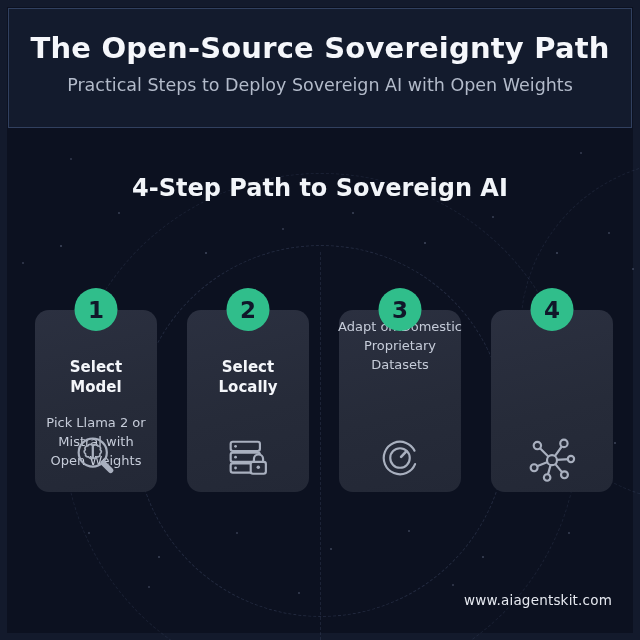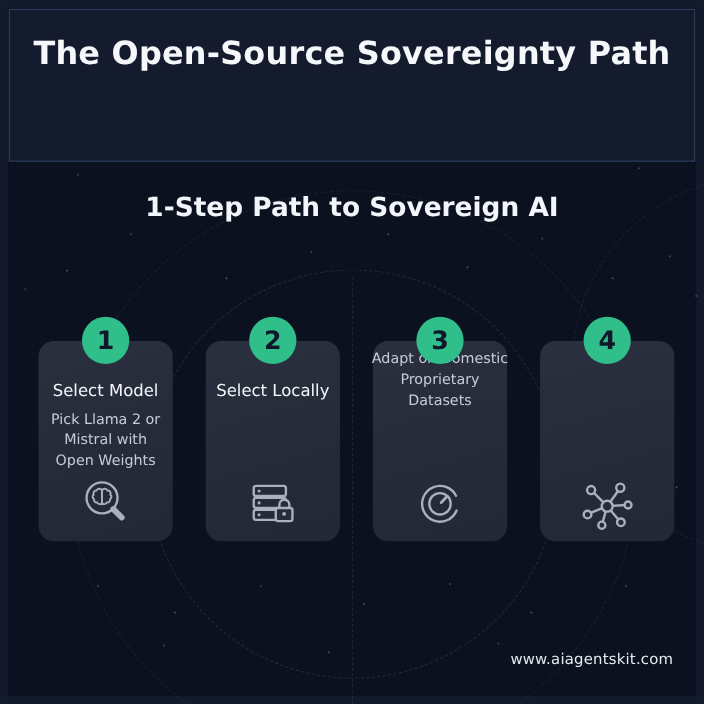--- a/index.html
+++ b/index.html
@@ -25,21 +25,21 @@
       632px 268px rgba(200,215,255,.24), 44px 438px rgba(200,215,255,.26),
       614px 442px rgba(200,215,255,.26), 88px 532px rgba(200,215,255,.24),
       158px 556px rgba(200,215,255,.26), 236px 532px rgba(200,215,255,.22),
       330px 548px rgba(200,215,255,.26), 408px 530px rgba(200,215,255,.24),
       482px 556px rgba(200,215,255,.26), 568px 532px rgba(200,215,255,.24),
       148px 586px rgba(200,215,255,.22), 298px 592px rgba(200,215,255,.24),
       452px 584px rgba(200,215,255,.22), 36px 352px rgba(200,215,255,.22),
       580px 152px rgba(200,215,255,.22), 70px 158px rgba(200,215,255,.20);}
   
   .header{
-    position:absolute;left:8px;right:8px;top:8px;height:139px;
+    position:absolute;left:8px;right:8px;top:8px;height:120px;
     background:#131b2d;border:1px solid #31405f;box-sizing:border-box;
     text-align:center;
   }
   .header h1{margin:0;padding-top:21px;font-size:29px;line-height:36px;font-weight:700;color:#f5f7fb;letter-spacing:.2px;}
   .header p{margin:8px 0 0;font-size:17.5px;line-height:22px;color:#b3bbca;font-weight:400;}
   
   .section-title{position:absolute;top:171px;left:0;width:100%;text-align:center;margin:0;
     font-size:24px;line-height:34px;font-weight:700;color:#f2f5f9;}
   
   .band{position:absolute;left:0;top:310px;width:640px;height:182px;}
@@ -48,21 +48,21 @@
     background:linear-gradient(165deg,#2b3040 0%,#262b39 55%,#232836 100%);
     text-align:center;box-sizing:border-box;
   }
   .card.p1{left:35px;} .card.p2{left:187px;} .card.p3{left:339px;} .card.p4{left:491px;}
   .badge{
     position:absolute;top:-22px;left:50%;transform:translateX(-50%);
     width:43px;height:43px;border-radius:50%;background:#30be8b;
     display:flex;align-items:center;justify-content:center;
     color:#10172a;font-size:23px;font-weight:700;z-index:3;
   }
-  .card-title{margin:4px;padding-top:31px;font-size:15px;line-height:20px;font-weight:400;color:#f4f6fa;}
+  .card-title{margin:16px;padding-top:31px;font-size:15px;line-height:20px;font-weight:700;color:#f4f6fa;}
   .card-desc{margin:7px -4px 0;font-size:13px;line-height:19px;color:#c6ccd9;white-space:pre-line;}
   .card-icon{position:absolute;bottom:8px;left:50%;transform:translateX(-50%);width:52px;height:52px;}
   .card-icon svg{display:block;}
   .ic{stroke:#a9b0bf;fill:none;stroke-width:2;stroke-linecap:round;stroke-linejoin:round;}
   .icdot{fill:#a9b0bf;stroke:none;}
   .icfill{fill:#272c3a;}
   
   .footer{position:absolute;right:28px;bottom:32px;font-size:13.5px;color:#e6e9f0;letter-spacing:.2px;}
 </style>
 </head>
@@ -71,23 +71,24 @@
 <div class="canvas">
 
   <div class="ring ring1"></div>
   <div class="ring ring2"></div>
   <div class="ring ring3"></div>
   <div class="vline"></div>
   <div class="stars"></div>
 
   <div class="header">
     <h1>The Open-Source Sovereignty Path</h1>
+    <p>Practical Steps to Deploy Sovereign AI with Open Weights</p>
   </div>
 
-  <h2 class="section-title">1-Step Path to Sovereign AI</h2>
+  <h2 class="section-title">4-Step Path to Sovereign AI</h2>
 
   <div class="band">
 
     <div class="card p1">
       <div class="badge">
         <span>1</span>
       </div>
       <h3 class="card-title">Select Model</h3>
       <p class="card-desc">Pick Llama 2 or
 Mistral with

